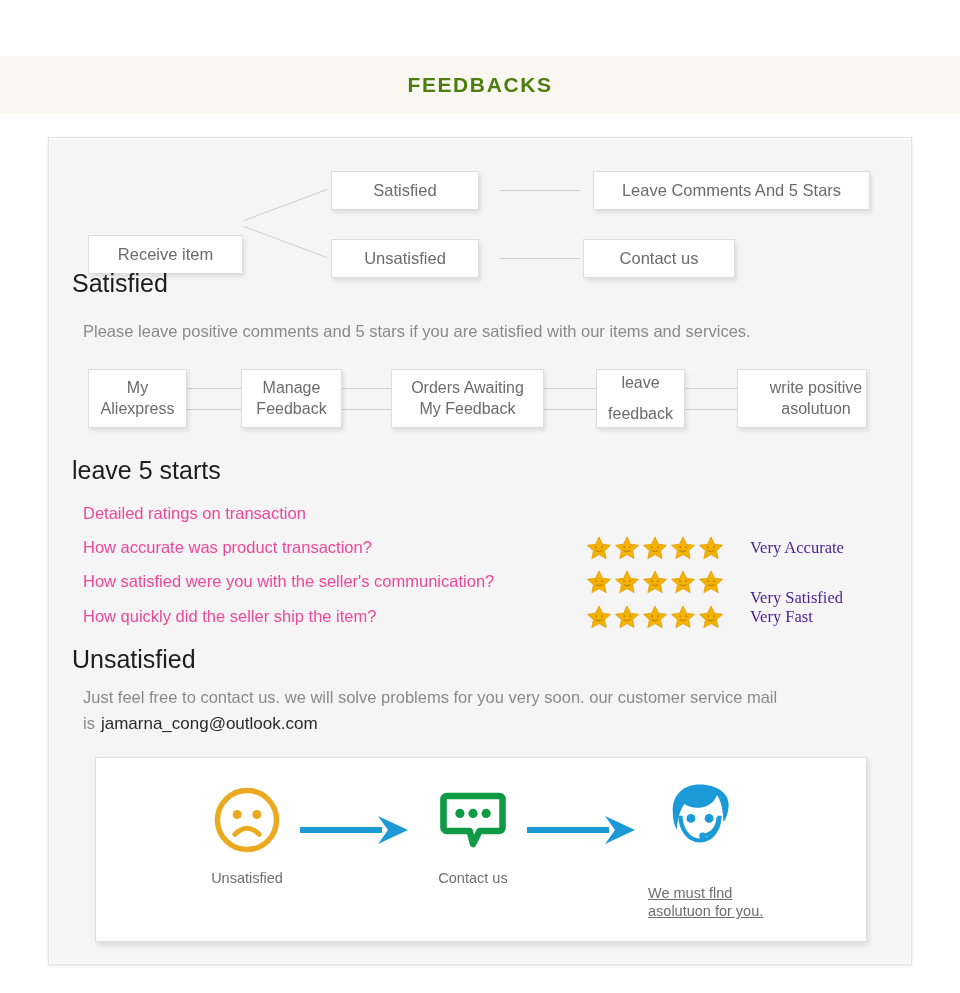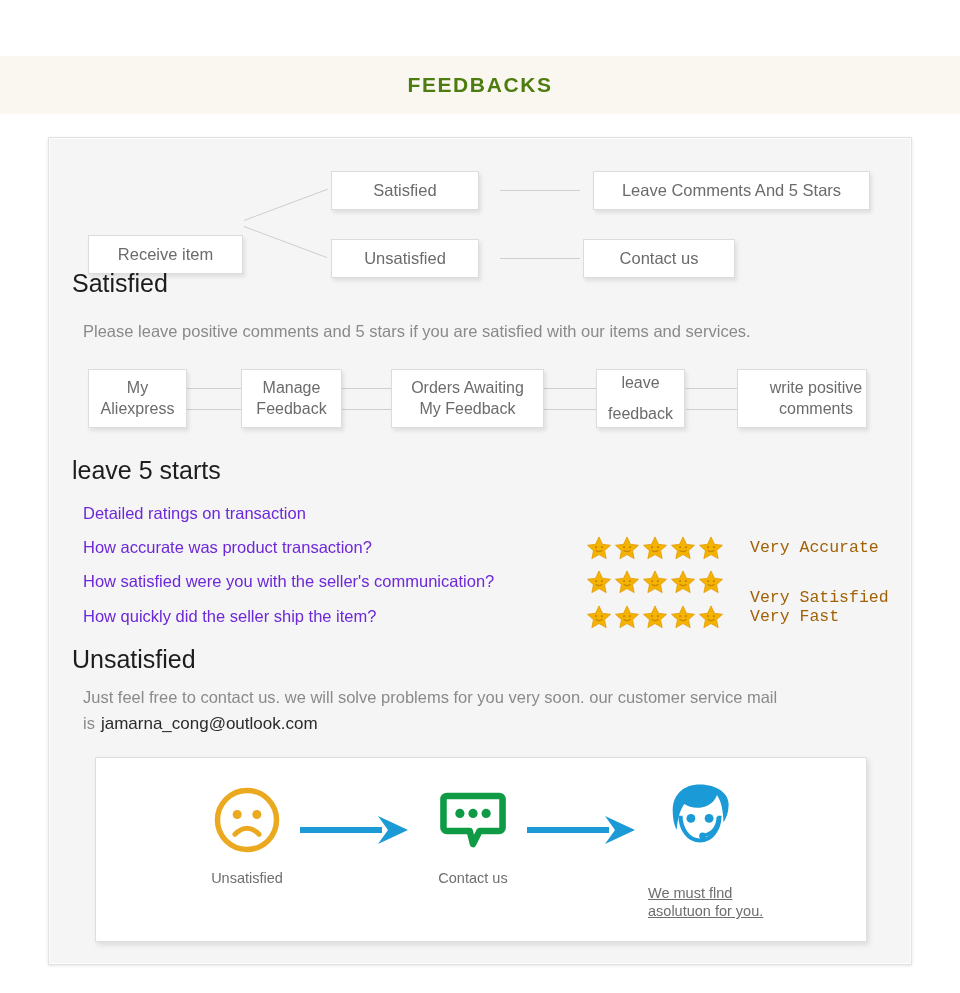--- a/index.html
+++ b/index.html
@@ -92,35 +92,35 @@
   .body-text .email {
     color: #2b2b2b;
     font-size: 17px;
     padding-left: 6px;
   }
 
   
   .rating-label {
     position: absolute;
     font-size: 16.5px;
-    color: #6d28d9;
+    color: #ec4899;
     white-space: nowrap;
     font-family: "Liberation Sans", sans-serif;
   }
   .stars {
     position: absolute;
     display: flex;
     gap: 2px;
   }
   .star-val {
     position: absolute;
     font-size: 16.5px;
-    color: #a16207;
+    color: #4c1d95;
     white-space: nowrap;
-    font-family: Liberation Mono, monospace;
+    font-family: Liberation Serif, serif;
   }
 
   
   .illus-panel {
     position: absolute;
     left: 95px; top: 757px;
     width: 772px; height: 185px;
     background: #ffffff;
     border: 1px solid #dedede;
     box-shadow: 2px 3px 5px rgba(0,0,0,0.10);
@@ -200,21 +200,21 @@
   <div class="fbox two-line" style="left:241px; top:369px; width:101px; height:59px; flex-direction:column;">
     <span>Manage</span>
     <span>Feedback</span>
   </div>
   <div class="fbox two-line" style="left:596px; top:369px; width:89px; height:59px; flex-direction:column;gap:11px;">
     <span>leave</span>
     <span>feedback</span>
   </div>
   <div class="fbox two-line" style="left:737px; top:369px; width:130px; height:59px; flex-direction:column;padding-left:28px;">
     <span>write positive</span>
-    <span>comments</span>
+    <span>asolutuon</span>
   </div>
 
   <div class="h-section" style="left:72px; top:456px;">leave 5 starts</div>
 
   <div class="rating-label" style="left:83px; top:504px;">Detailed ratings on transaction</div>
 
   <div class="rating-label" style="left:83px; top:538px;">How accurate was product transaction?</div>
   <div class="stars" style="left:586px; top:535px;">
     <svg width="26" height="26" viewBox="0 0 24 24">
         <polygon points="12,1.8 15.2,8.6 22.6,9.5 17.1,14.5 18.6,21.8 12,18.1 5.4,21.8 6.9,14.5 1.4,9.5 8.8,8.6" fill="#f5b301" stroke="#e09600" stroke-width="0.7"></polygon>

